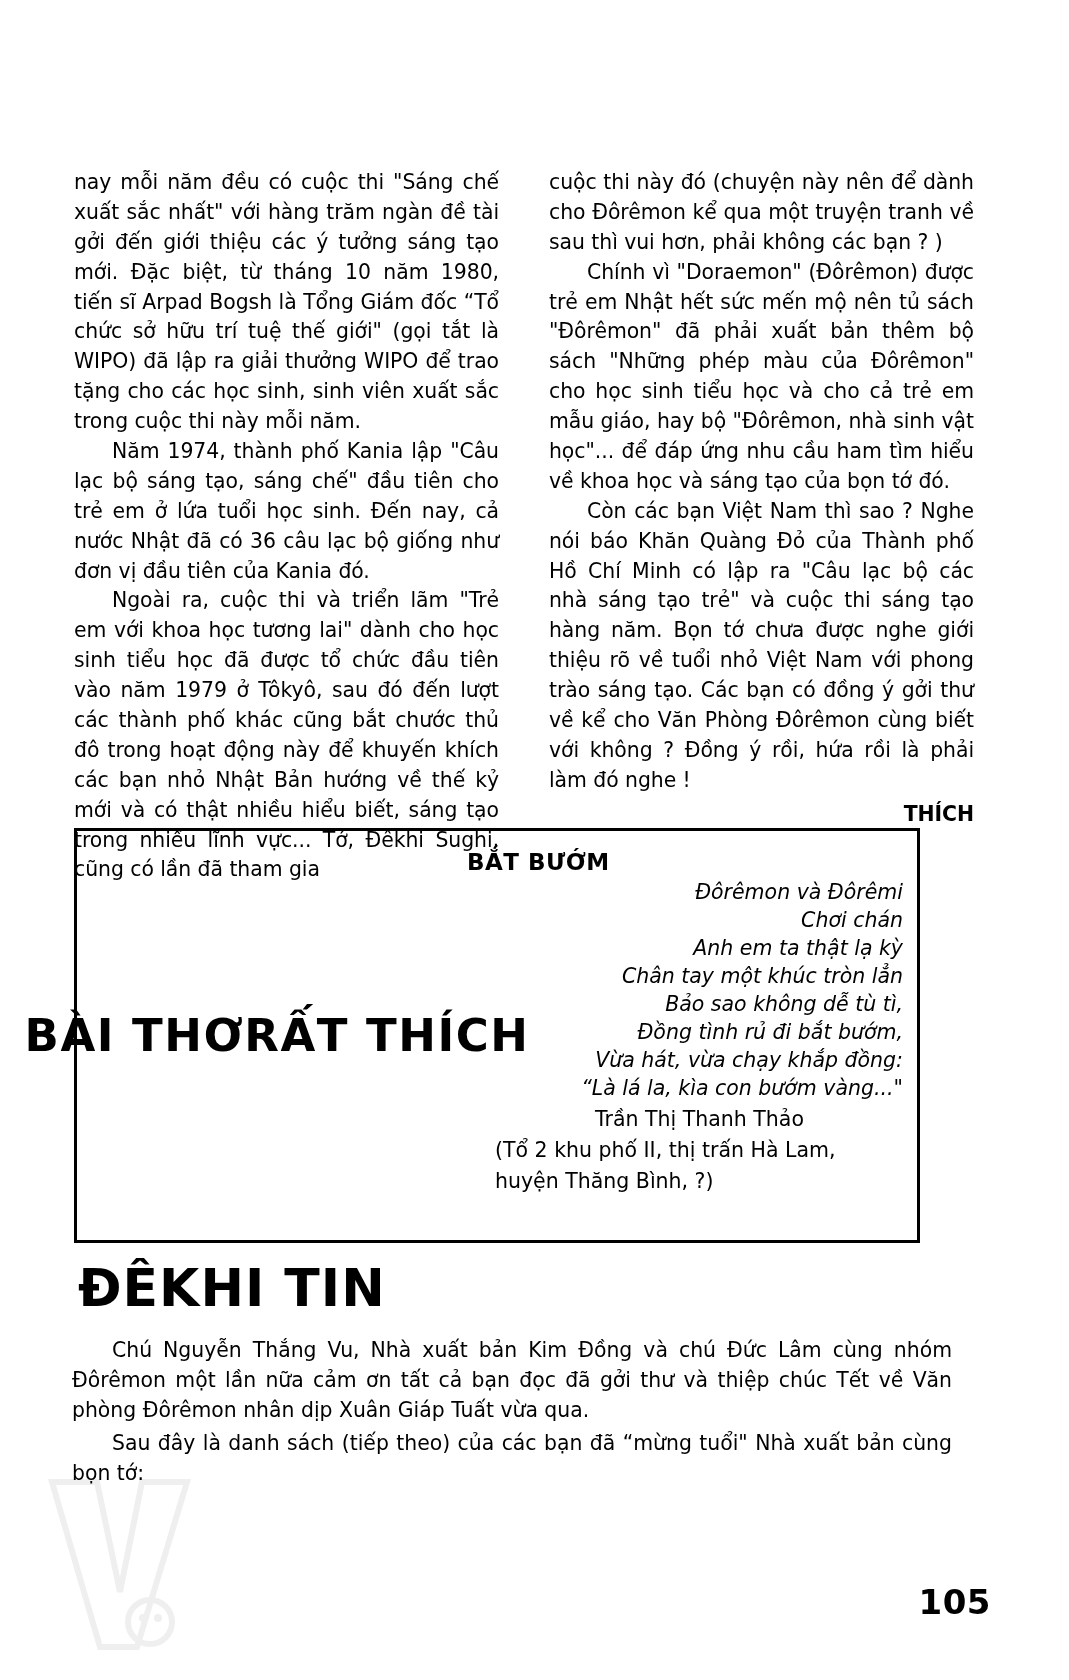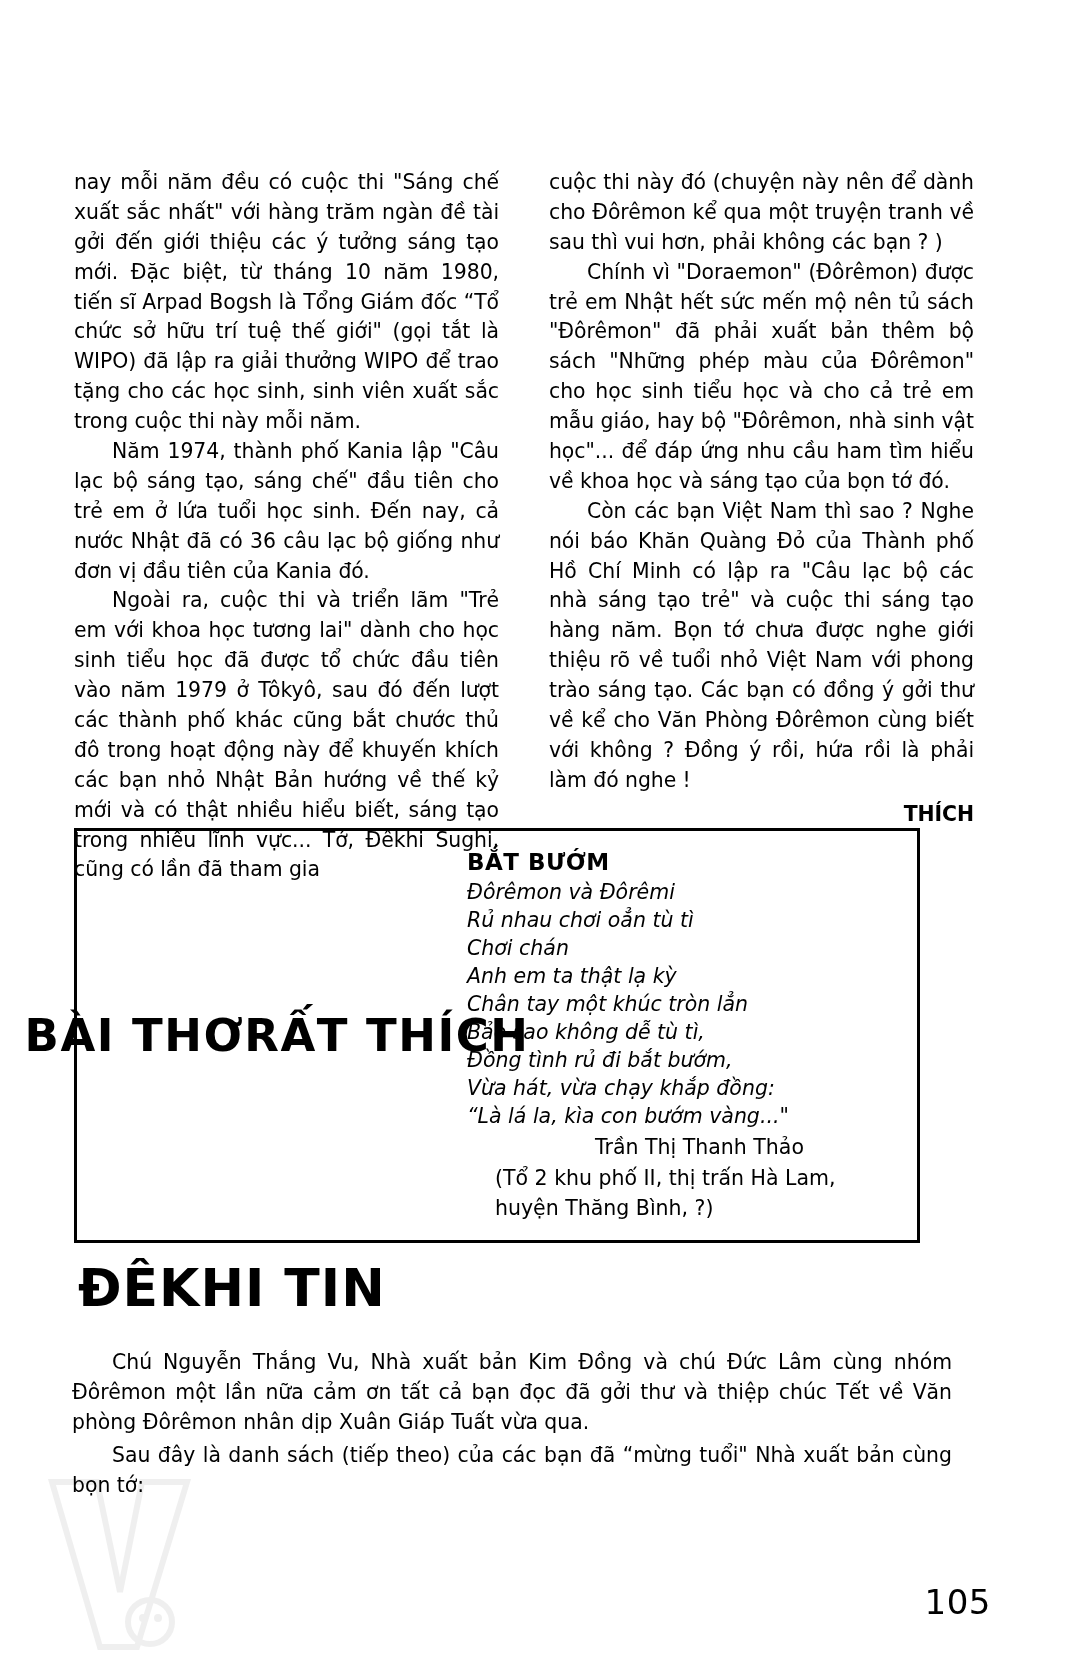--- a/index.html
+++ b/index.html
@@ -106,20 +106,21 @@
     font-weight: bold;
     font-size: 23px;
     letter-spacing: 0.5px;
     margin-bottom: 4px;
   }
   .poem-line {
     font-style: italic;
     font-size: 20.5px;
     line-height: 1.365;
     white-space: nowrap;
+    text-align: right;
   }
   .poem-attrib {
     font-size: 20.5px;
     line-height: 1.36;
     margin-top: 3px;
   }
   .poem-attrib.center-ish {
     padding-left: 128px;
   }
 
@@ -132,39 +133,38 @@
     font-size: 52px;
     letter-spacing: 1px;
   }
 
   
   .bottom {
     position: absolute;
     left: 72px;
     top: 1336px;
     width: 880px;
-    margin-top: 12px;
   }
   .bottom p {
     margin: 0;
     font-size: 20.4px;
     line-height: 1.47;
     text-align: justify;
     text-indent: 40px;
   }
   .bottom p + p {
     margin-top: 3px;
   }
 
   
   .page-number {
     position: absolute;
     right: 78px;
     bottom: 58px;
-    font-weight: normal;
+    font-weight: bold;
     font-size: 34px;
     letter-spacing: 0.5px;
   }
 </style>
 </head>
 <body>
 
 <div class="page">
 
   <svg class="watermark" viewBox="0 0 160 180">
@@ -189,21 +189,20 @@
   </div>
 
   <div class="poem-box">
     <div class="poem-title-area">
       <div class="line">BÀI THƠ</div>
       <div class="line">RẤT THÍCH</div>
     </div>
     <div class="poem-body">
       <div class="poem-head">BẮT BƯỚM</div>
       <div class="poem-line">Đôrêmon và Đôrêmi</div>
-      <div class="poem-line">Rủ nhau chơi oẳn tù tì</div>
       <div class="poem-line">Chơi chán</div>
       <div class="poem-line">Anh em ta thật lạ kỳ</div>
       <div class="poem-line">Chân tay một khúc tròn lẳn</div>
       <div class="poem-line">Bảo sao không dễ tù tì,</div>
       <div class="poem-line">Đồng tình rủ đi bắt bướm,</div>
       <div class="poem-line">Vừa hát, vừa chạy khắp đồng:</div>
       <div class="poem-line">“Là lá la, kìa con bướm vàng..."</div>
       <div class="poem-attrib center-ish">Trần Thị Thanh Thảo</div>
       <div class="poem-attrib" style="padding-left:28px">(Tổ 2 khu phố II, thị trấn Hà Lam,</div>
       <div class="poem-attrib" style="padding-left:28px">huyện Thăng Bình, ?)</div>

